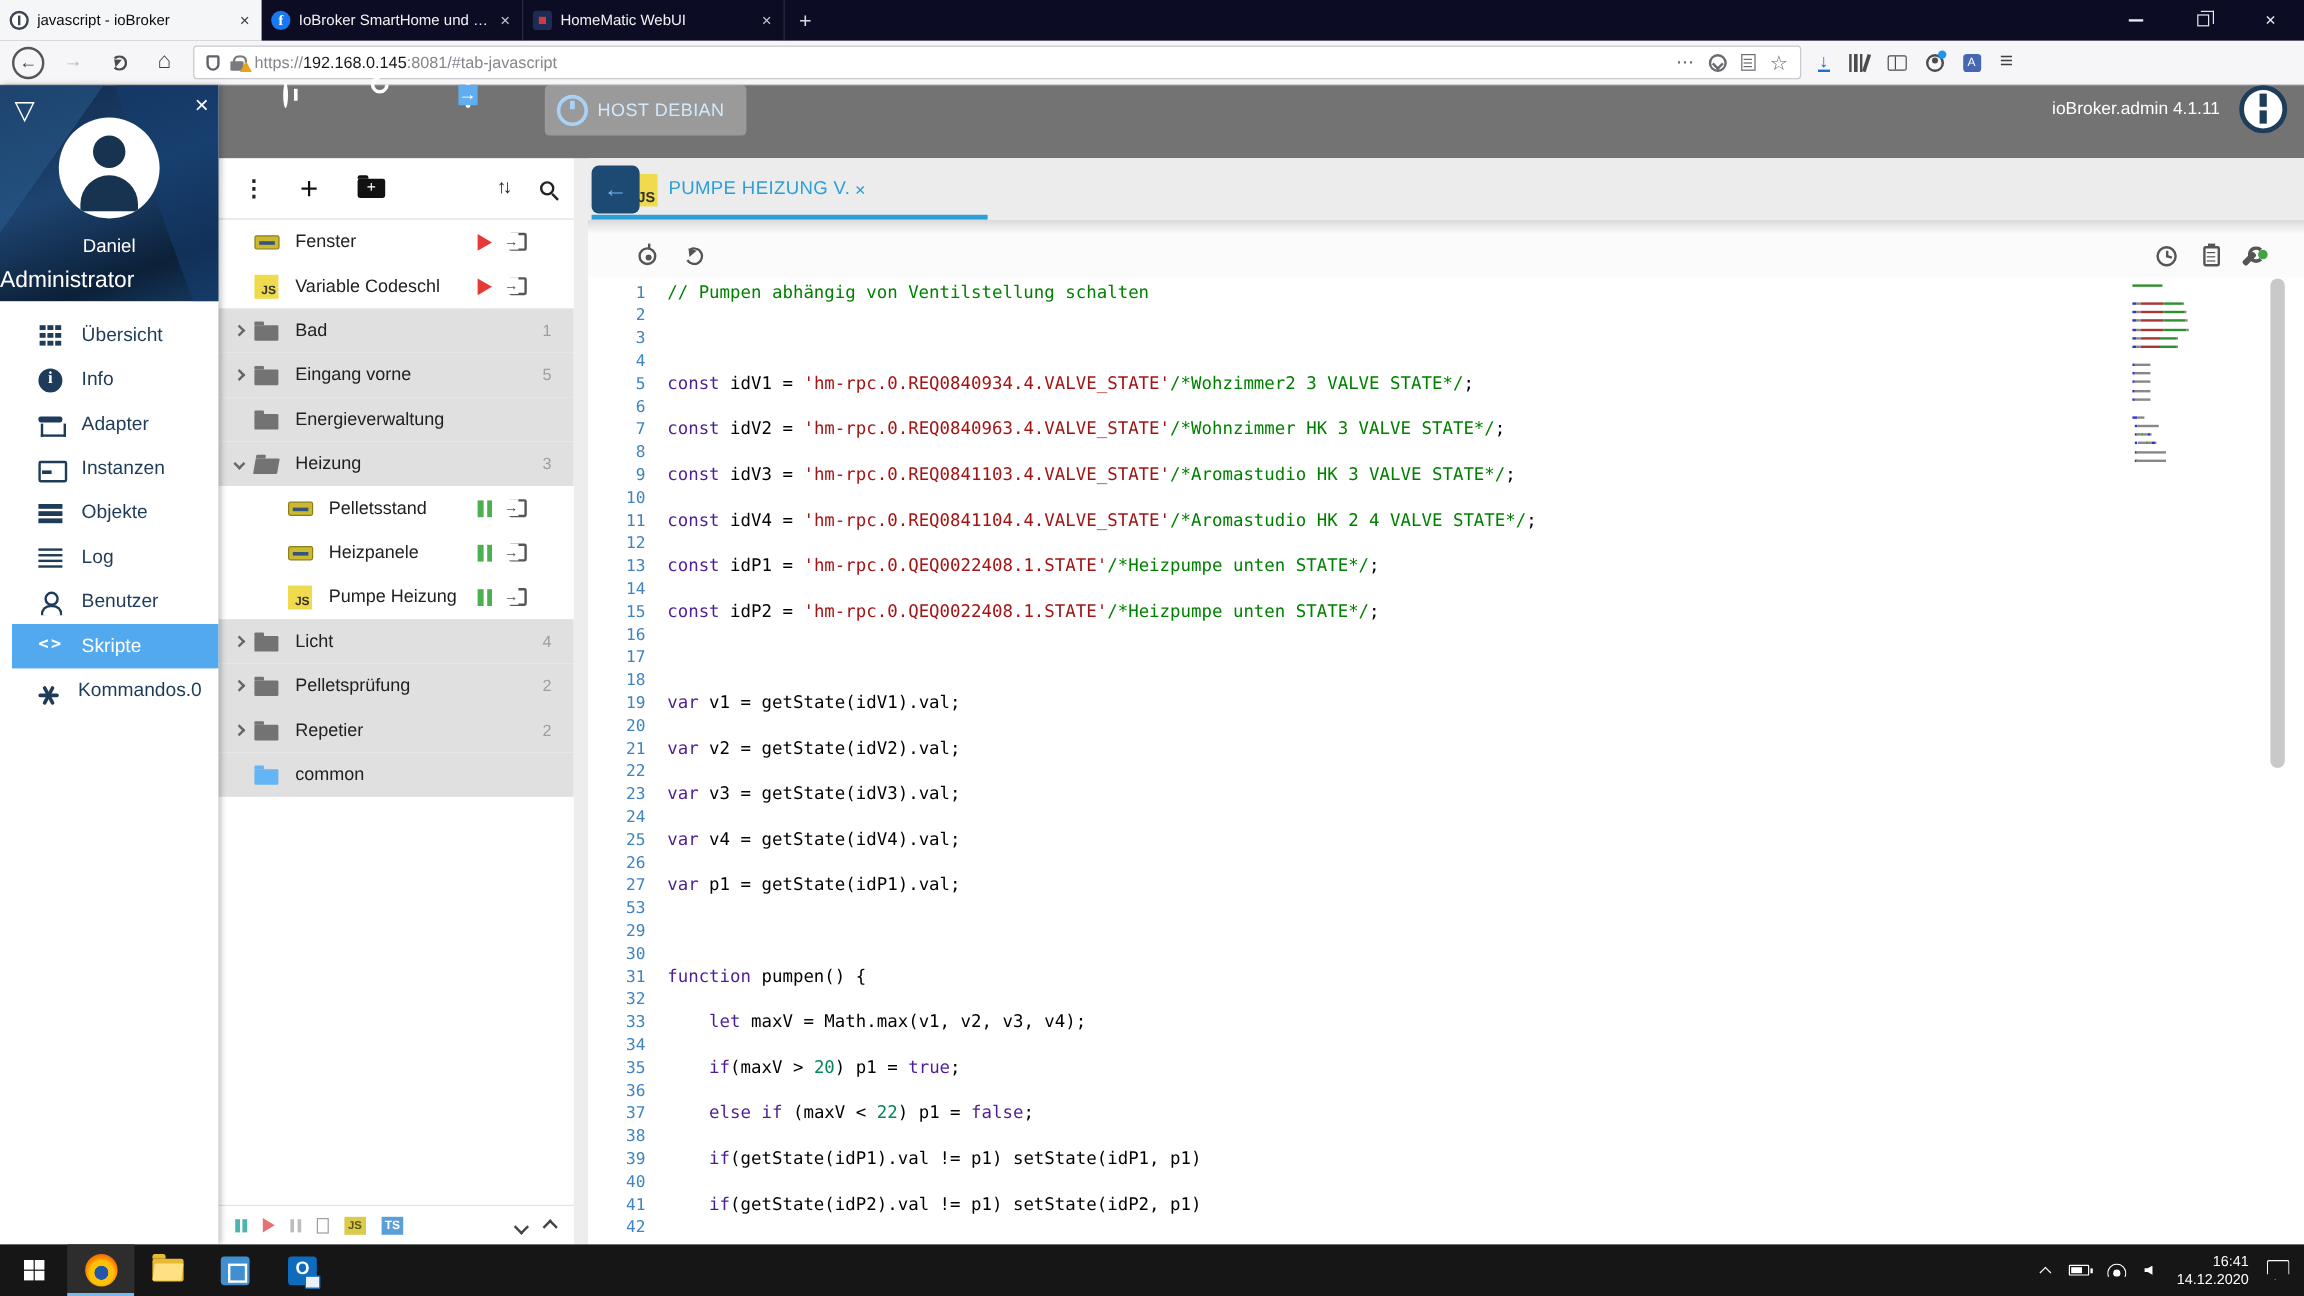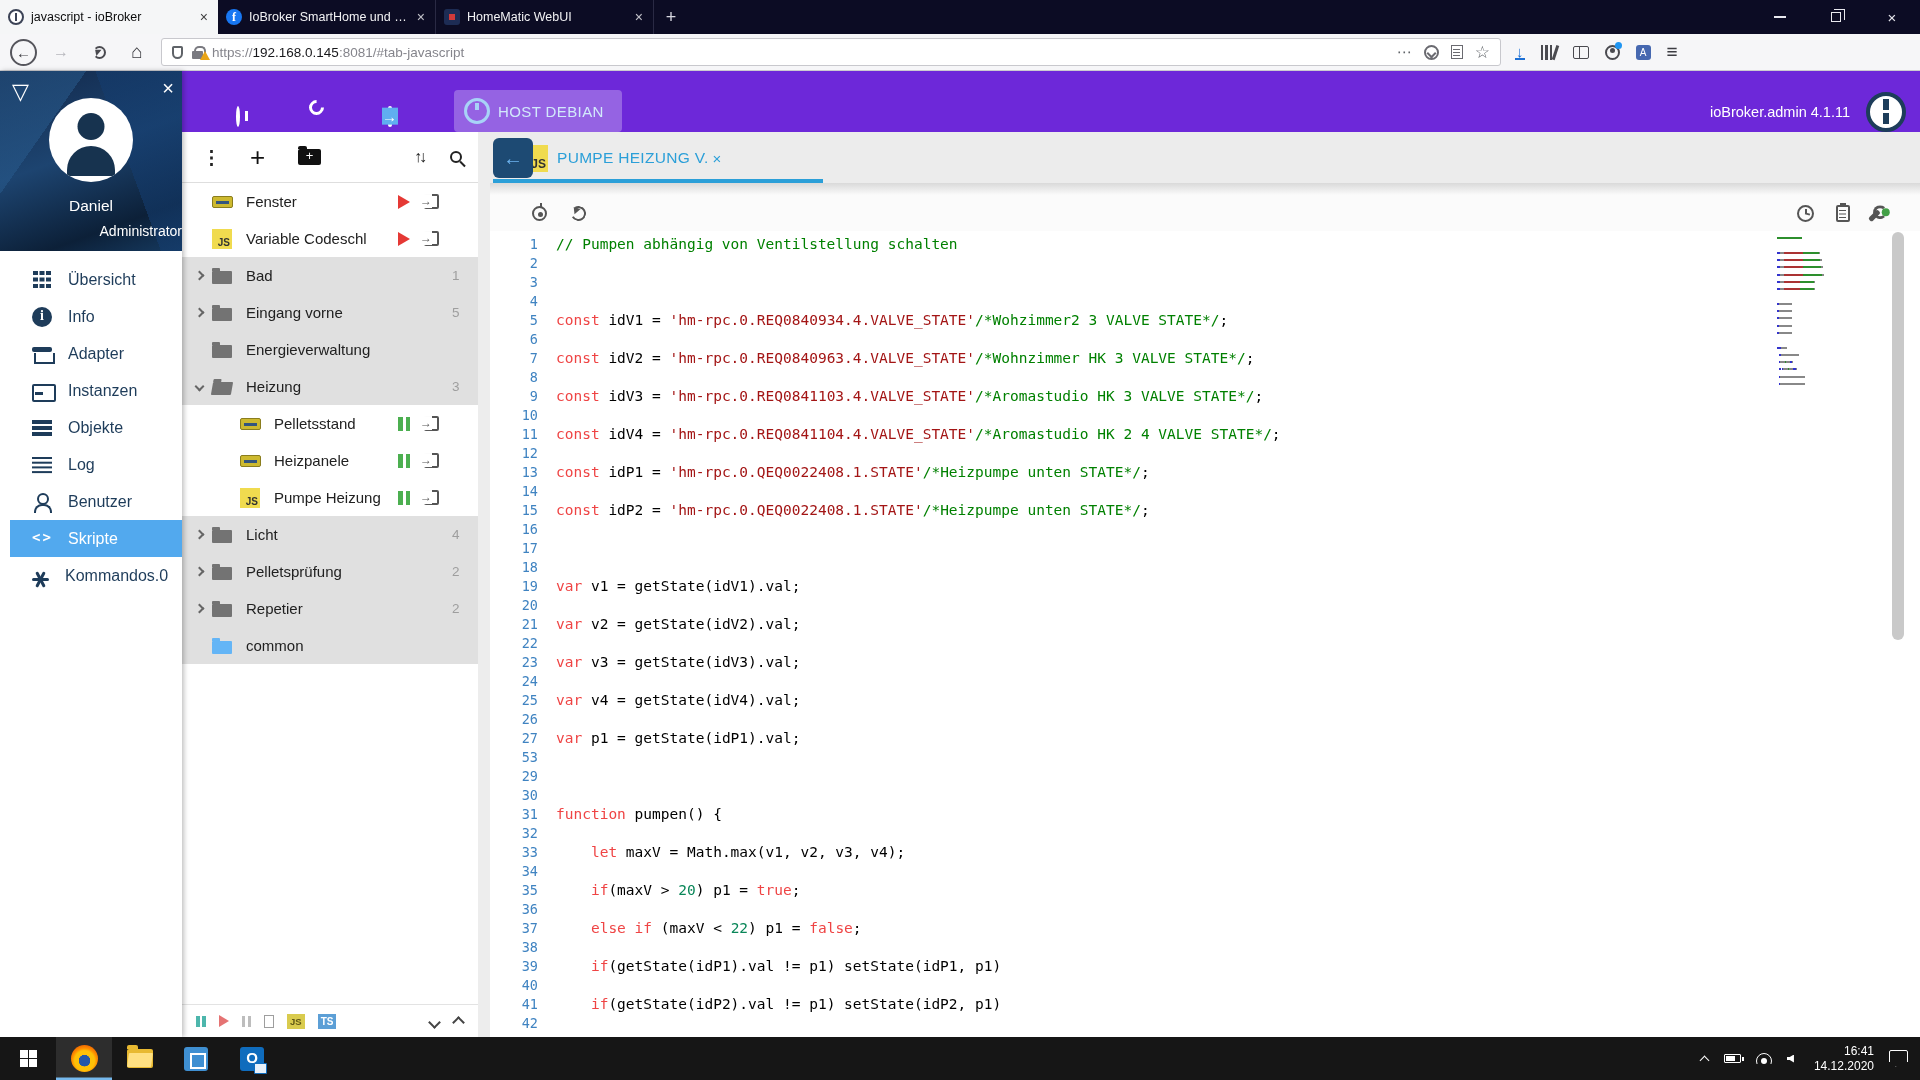--- a/index.html
+++ b/index.html
@@ -53,21 +53,21 @@
   .ic-sidebarview { width:16px; height:13px; border:1.8px solid #4a4a50; border-radius:2px; position:relative; }
   .ic-sidebarview::after { content:""; position:absolute; left:5px; top:0; bottom:0; width:1.8px; background:#4a4a50; }
   .ic-account { width:15px; height:15px; border:2px solid #4a4a50; border-radius:50%; position:relative; }
   .ic-account::before { content:""; position:absolute; left:3.2px; top:1.5px; width:5px; height:5px; border-radius:50%; background:#4a4a50; }
   .ic-account::after { content:""; position:absolute; right:-4px; top:-5px; width:7px; height:7px; border-radius:50%; background:#1f95f2; }
   .ic-translate { width:15px; height:15px; background:#4668b0; border-radius:3px; color:#fff; font-size:10px; text-align:center; line-height:15px; }
   .ic-burger { font-size:19px; }
 
   
   .page { position:relative; flex:1; background:#fff; }
-  .blue-header { position:absolute; left:182px; right:0; top:0; height:61px; background:#6d28d9; display:flex; align-items:flex-end; color:#fff; }
+  .blue-header { position:absolute; left:182px; right:0; top:0; height:61px; background:#737373; display:flex; align-items:flex-start; color:#fff; }
   .bh-icon { margin-left:54px; width:24px; height:24px; position:relative; }
   .ic-view { width:22px; height:22px; border:2.5px solid #fff; border-radius:50%; position:relative; }
   .ic-view::after { content:""; position:absolute; left:6.5px; top:3px; width:3px; height:10px; background:#fff; }
   .ic-wrench-w { position:relative; width:5px; height:15px; background:#fff; border-radius:2px; transform:rotate(45deg); margin:5px auto 0; }
   .ic-wrench-w::before { content:""; position:absolute; top:-8px; left:-3.5px; width:9px; height:9px; border:3.5px solid #fff; border-radius:50%; border-top-color:transparent; transform:rotate(45deg); }
   .ic-exit-w { width:19px; height:19px; border:2.5px solid #fff; border-radius:3px; position:relative; margin-top:2px; }
   .ic-exit-w::after { content:"→"; position:absolute; left:-8px; top:50%; transform:translateY(-55%); font-size:15px; color:#fff; background:#60aef0; padding-right:1px; }
   .host-chip { margin-left:42px; height:42px; background:rgba(255,255,255,.28); border-radius:4px; display:flex; align-items:center; padding:0 18px 0 10px; gap:8px; color:#d2e9fb; font-size:15px; letter-spacing:.4px; }
   .chip-logo { width:26px; height:26px; border:3px solid #a8d3f7; border-radius:50%; position:relative; }
   .chip-logo::after { content:""; position:absolute; left:8px; top:2px; width:4px; height:7px; background:#a8d3f7; }
@@ -81,21 +81,21 @@
   .drawer-photo { height:180px; position:relative; background:
       linear-gradient(125deg, rgba(40,90,140,.55) 0 28%, transparent 28%),
       linear-gradient(250deg, rgba(20,60,110,.6) 0 35%, transparent 35%),
       linear-gradient(160deg, #12284a 0%, #1d4470 45%, #0c2038 80%, #163a60 100%); }
   .drawer-logo { position:absolute; left:12px; top:8px; color:#fff; font-size:22px; }
   .drawer-close { position:absolute; right:8px; top:6px; color:#fff; font-size:20px; }
   .avatar { position:absolute; left:50%; top:27px; transform:translateX(-50%); width:84px; height:84px; border-radius:50%; background:#fff; overflow:hidden; }
   .avatar::before { content:""; position:absolute; left:50%; top:15px; transform:translateX(-50%); width:27px; height:27px; border-radius:50%; background:#17334f; }
   .avatar::after { content:""; position:absolute; left:50%; top:48px; transform:translateX(-50%); width:48px; height:30px; border-radius:24px 24px 0 0; background:#17334f; }
   .user-name { position:absolute; left:0; right:0; top:126px; text-align:center; color:#fff; font-size:15.5px; }
-  .user-role { position:absolute; left:0; right:0; top:152px; text-align:right; color:#fff; font-size:14px; }
+  .user-role { position:absolute; left:0; right:0; top:152px; text-align:left; color:#fff; font-size:19px; }
   .menu { padding-top:10px;margin-left:10px; }
   .menu-item { height:37px; display:flex; align-items:center; padding-left:22px; gap:16px; color:#1e3c5a; font-size:16px; cursor:pointer; }
   .menu-item.selected { background:#52a9ee; color:#fff; }
   .mi { width:20px; height:20px; position:relative; flex:none; }
   .mi-grid::before { content:""; position:absolute; left:1px; top:1px; width:4.6px; height:4.6px; background:currentColor;
       box-shadow:6.5px 0 currentColor,13px 0 currentColor,0 6.5px currentColor,6.5px 6.5px currentColor,13px 6.5px currentColor,0 13px currentColor,6.5px 13px currentColor,13px 13px currentColor; }
   .mi-info { border-radius:50%; background:currentColor; }
   .mi-info::after { content:"i"; position:absolute; left:0; right:0; top:1px; text-align:center; color:#fff; font-size:14px; font-family:"Liberation Serif",serif; font-weight:bold; }
   .mi-store { margin-top:2px; }
   .mi-store::before { content:""; position:absolute; left:0; top:2px; width:20px; height:5px; background:currentColor; border-radius:2px; }
@@ -189,21 +189,21 @@
   .ic-clip { width:14px; height:17px; border:2px solid #555; border-radius:2px; position:relative; }
   .ic-clip::before { content:""; position:absolute; left:2px; top:-4px; width:6px; height:3px; background:#555; }
   .ic-clip::after { content:""; position:absolute; left:1.5px; top:3px; width:7px; height:1.8px; background:#555; box-shadow:0 3.5px 0 #555, 0 7px 0 #555; }
   .ic-wrench { position:relative; width:4.5px; height:13px; background:#555; border-radius:2px; transform:rotate(45deg); margin-top:4px; }
   .ic-wrench::before { content:""; position:absolute; top:-7px; left:-2.8px; width:8px; height:8px; border:3px solid #555; border-radius:50%; border-top-color:transparent; transform:rotate(45deg); }
   .ic-wrench::after { content:""; position:absolute; right:-7px; top:-8px; width:8px; height:8px; border-radius:50%; background:#43a047; transform:rotate(-45deg); }
   .code { position:relative; padding-top:3px; font-family:"DejaVu Sans Mono",monospace; font-size:14.5px; }
   .code-line { height:19px; display:flex; white-space:pre; align-items:center; }
   .ln { width:48px; flex:none; text-align:right; color:#3f83c1; font-size:13.5px; }
   .ct { padding-left:18px; }
-  .tk-kw { color:#ef4444; }
+  .tk-kw { color:#4c1d95; }
   .tk-str { color:#a31515; }
   .tk-cm { color:#008000; }
   .tk-num { color:#098658; }
   .minimap { position:absolute; right:59px; top:105px; width:84px; }
   .mm-line { position:absolute; height:2px; }
   .mm-seg { position:absolute; height:2px; top:0; }
   .ed-scrollbar { position:absolute; right:16px; top:100px; width:12px; height:408px; background:#c9c9c9; border-radius:6px; }
 
   
   .taskbar { height:43px; background:#161616; display:flex; align-items:center; flex:none; color:#fff; z-index:10; }

